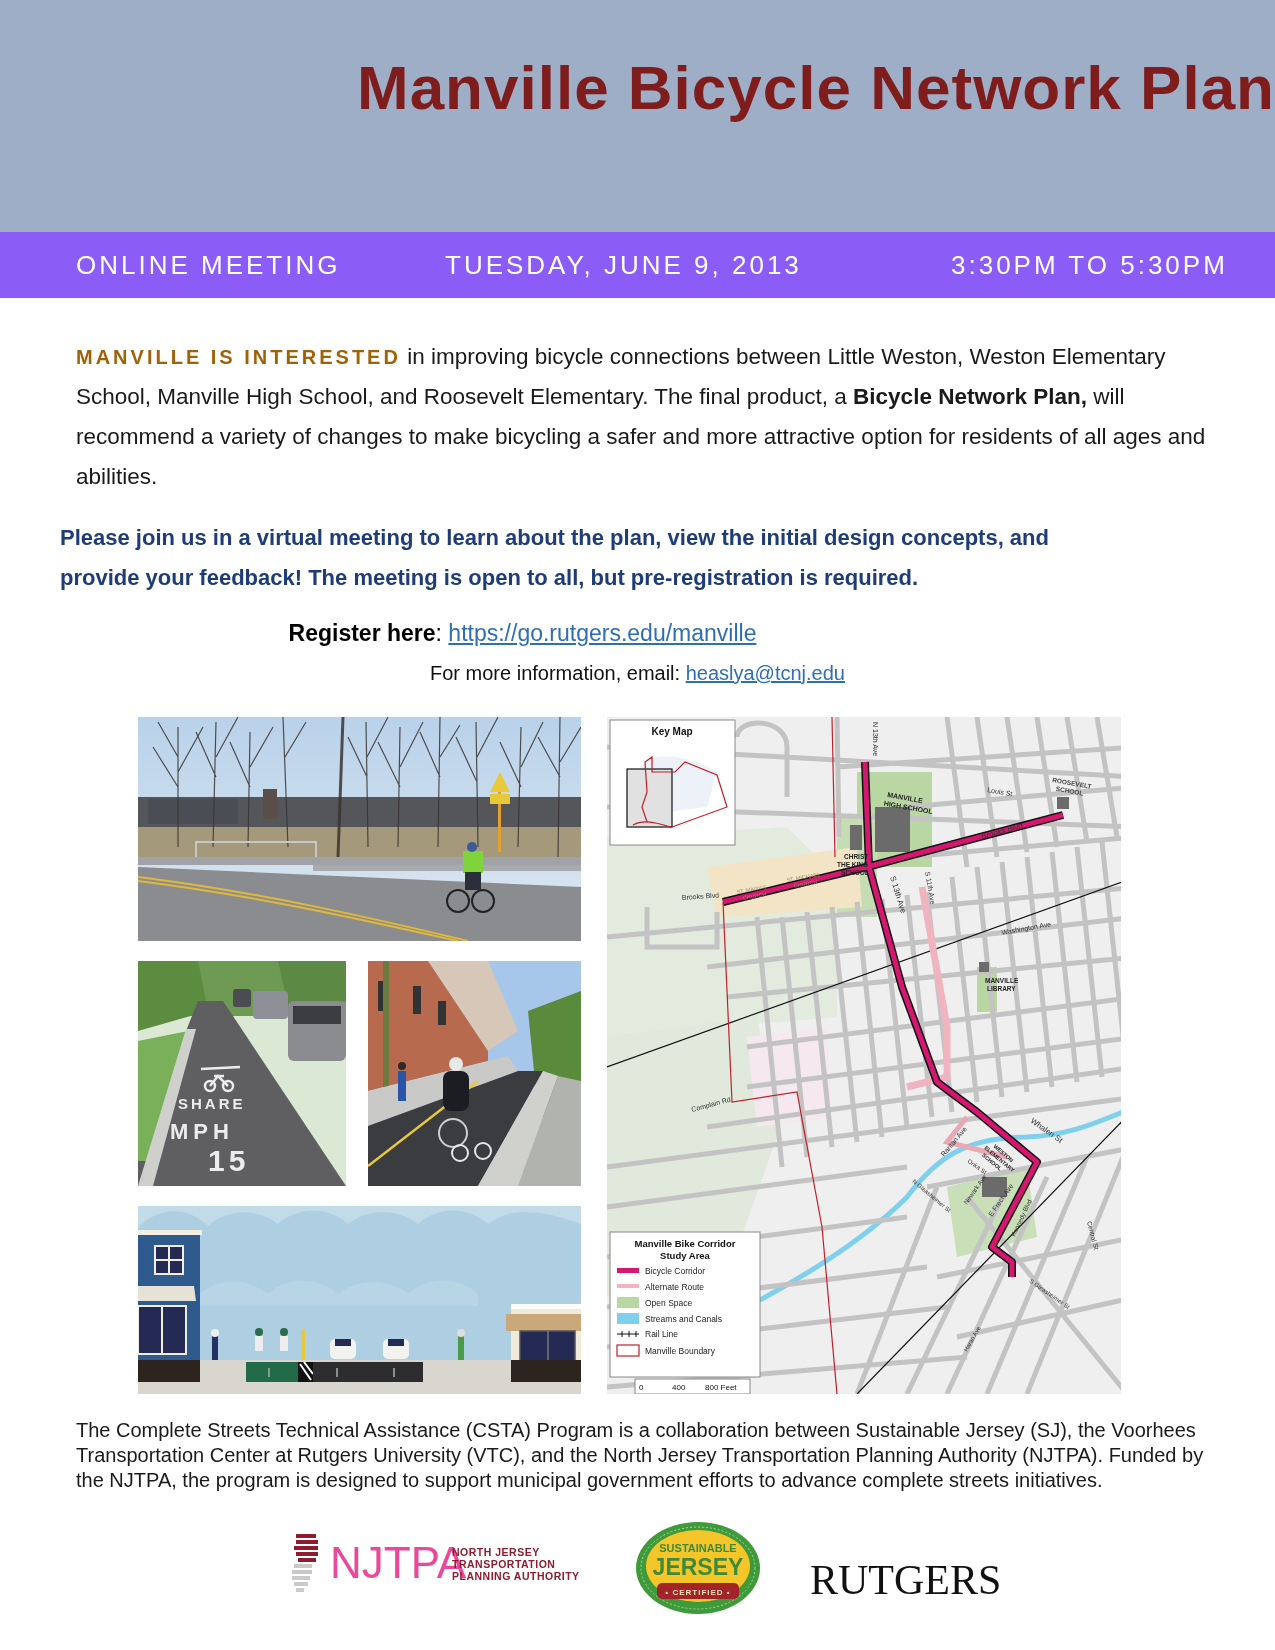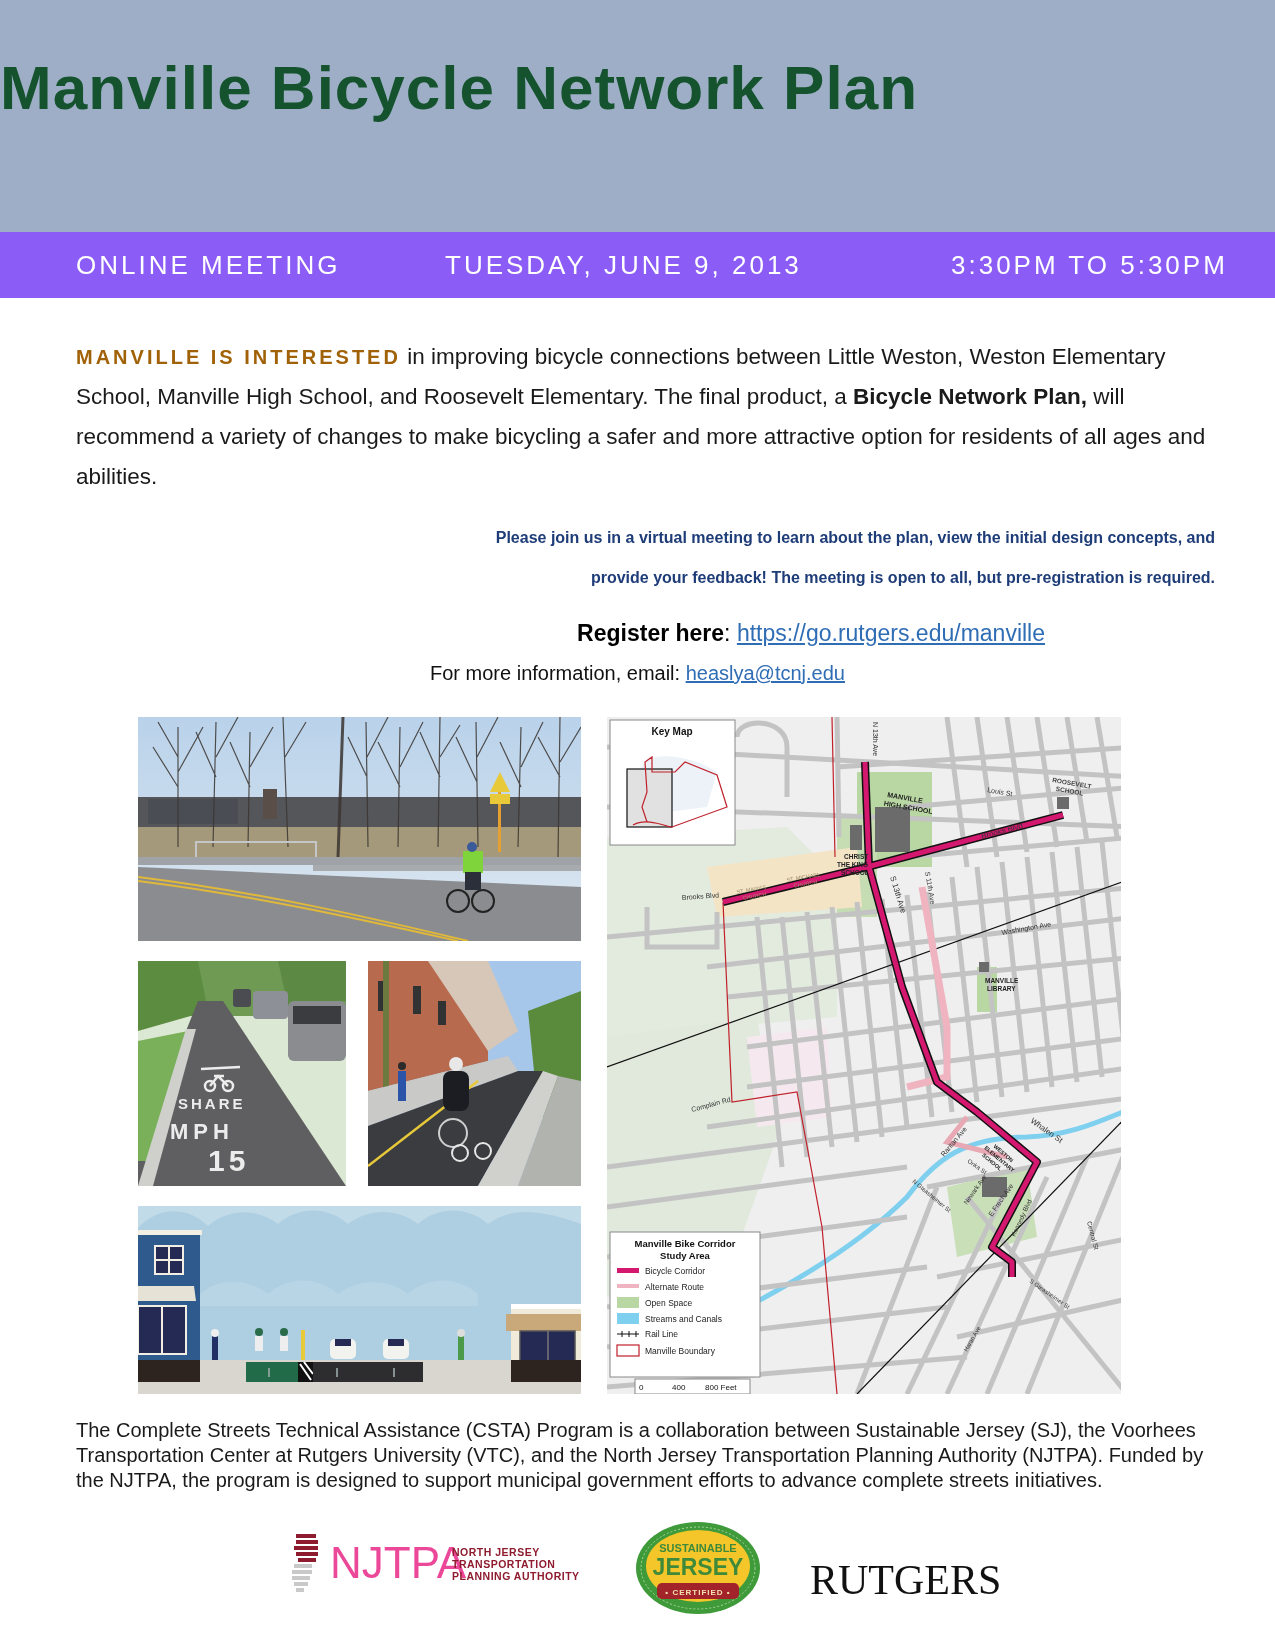--- a/index.html
+++ b/index.html
@@ -1,36 +1,36 @@
 <!DOCTYPE html>
 <html><head>
 <meta charset="utf-8">
 <style>
   * { margin:0; padding:0; box-sizing:border-box; }
   html, body { width:1275px; height:1650px; background:#ffffff; overflow:hidden; }
   body { font-family:"Liberation Sans", sans-serif; color:#111; position:relative; }
 
   .header-top { position:absolute; left:0; top:0; width:1275px; height:232px; background:#9eaec7; }
-  .title { position:absolute; left:0; width:1275px; text-align:left; font-family:"Liberation Sans", sans-serif; font-weight:bold; color:#14532d; font-size:62px; letter-spacing:1px; transform:scaleX(1.0); }
+  .title { position:absolute; left:0; width:1275px; text-align:right; font-family:"Liberation Sans", sans-serif; font-weight:bold; color:#7f1d1d; font-size:62px; letter-spacing:1px; transform:scaleX(1.0); }
   .title.l1 { top:52px; }
   .title.l2 { top:132px; }
 
   .bar { position:absolute; left:0; top:232px; width:1275px; height:66px; background:#8b5cf6; color:#fff; font-family:"Liberation Sans", sans-serif; font-size:26px; letter-spacing:3px; }
   .bar span { position:absolute; top:18px; }
   .bar .b1 { left:76px; }
   .bar .b2 { left:445px; }
   .bar .b3 { left:915px;margin-left:36px; }
 
   .intro { position:absolute; left:76px; top:337px; width:1130px; font-family:"Liberation Sans", sans-serif; font-size:22.5px; line-height:40px; color:#1a1a1a; }
   .intro .lead { font-weight:bold; color:#a16207; letter-spacing:3px; font-size:20px; }
   .intro b { font-weight:bold; }
 
-  .join { position:absolute; left:60px; top:518px; width:1155px; text-align:right; font-family:"Liberation Sans", sans-serif; font-weight:bold; color:#1e3c78; font-size:16px; line-height:40px; }
-
-  .register { position:absolute; left:0; top:620px; width:1045px; text-align:right; font-size:23px; color:#000; }
+  .join { position:absolute; left:60px; top:518px; width:1155px; text-align:left; font-family:"Liberation Sans", sans-serif; font-weight:bold; color:#1e3c78; font-size:22px; line-height:40px; }
+
+  .register { position:absolute; left:0; top:620px; width:1045px; text-align:center; font-size:23px; color:#000; }
   .register b { font-weight:bold; }
   .register a, .moreinfo a { color:#2f6db5; text-decoration:underline; }
   .moreinfo { position:absolute; left:0; top:662px; width:1275px; text-align:center; font-size:20px; color:#111; }
 
   .panel { position:absolute; overflow:hidden; }
   .photo1 { left:138px; top:717px; width:443px; height:224px; }
   .photo2 { left:138px; top:961px; width:208px; height:225px; }
   .photo3 { left:368px; top:961px; width:213px; height:225px; }
   .section { left:138px; top:1206px; width:443px; height:188px; }
   .map { left:607px; top:717px; width:514px; height:677px; background:#ef4444; }

